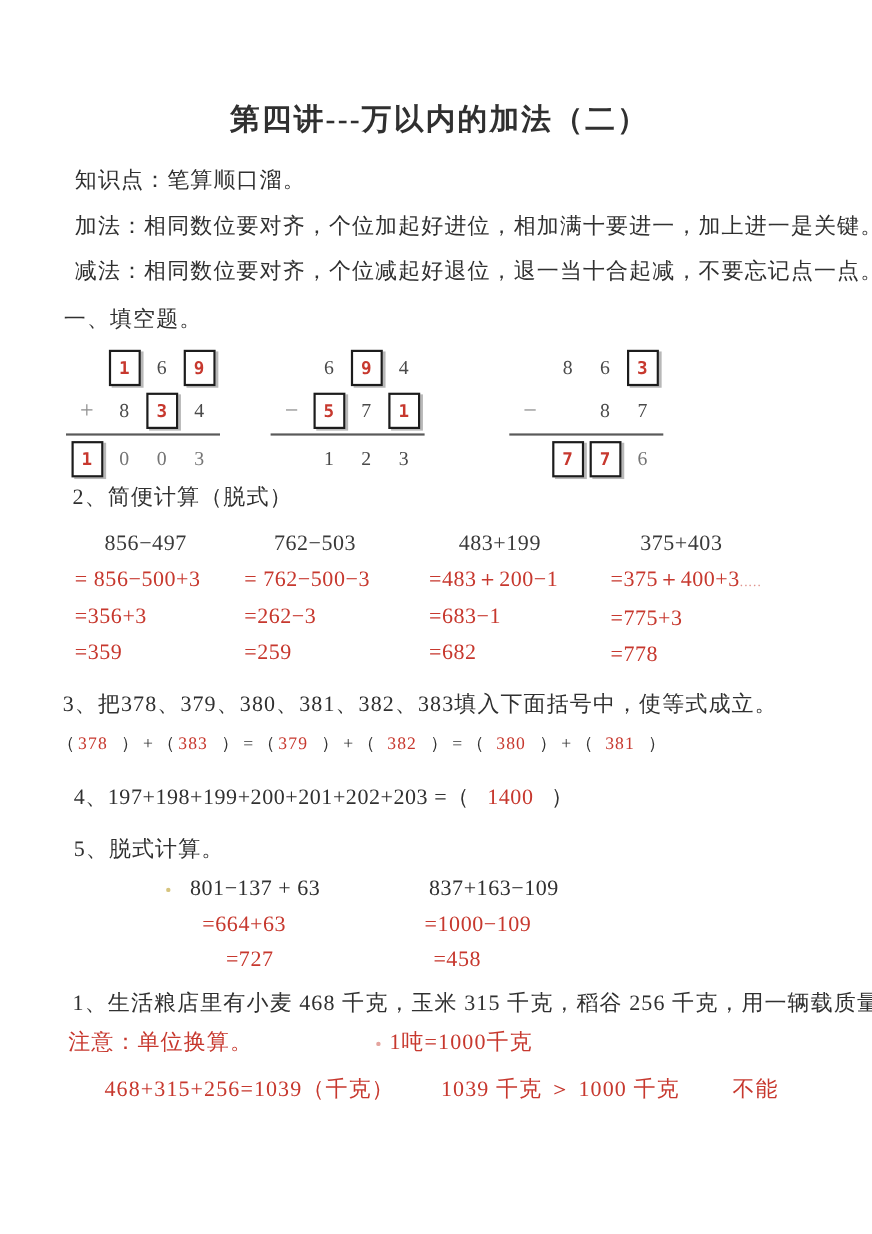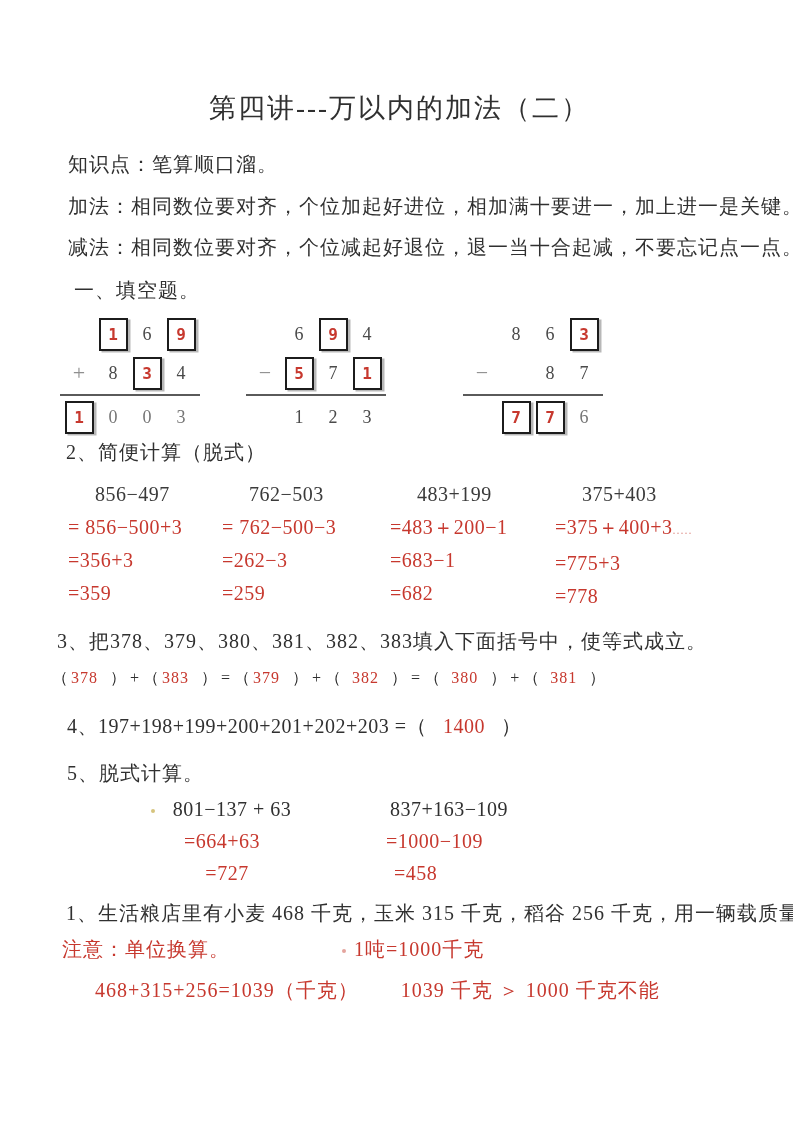--- a/index.html
+++ b/index.html
@@ -15,27 +15,27 @@
     background:#ffffff;
     font-family:"Liberation Serif","DejaVu Serif",serif;
     color:var(--ink);
     overflow:hidden;
   }
   .page{padding:0 50px 0 56px;position:relative;}
   .title{
     margin:88px 0 0 0;
     text-align:center;
     font-size:27px;
-    font-weight:normal;
+    font-weight:bold;
     letter-spacing:2px;
     line-height:40px;
   }
   .bodyline{font-size:20px;letter-spacing:1px;line-height:24px;margin:0;white-space:nowrap;}
   .ml12{margin-left:12px;} .ml11{margin-left:11px;} .ml10{margin-left:10px;}
-  .ml9{margin-left:18px;} .ml6{margin-left:6px;} .ml1{margin-left:1px;} .mlneg{margin-left:-4px;}
+  .ml9{margin-left:2px;} .ml6{margin-left:6px;} .ml1{margin-left:1px;} .mlneg{margin-left:-4px;}
   .mt24{margin-top:24px;} .mt18{margin-top:18px;} .mt17{margin-top:17px;}
   .mt19{margin-top:19px;} .mt22{margin-top:22px;} .mt16{margin-top:16px;}
   .mt12{margin-top:12px;} .mt14{margin-top:14px;align-items:flex-end;} .mt10{margin-top:10px;} .mt8{margin-top:8px;}
 
   
   .vwrap{position:relative;height:118px;margin-top:12px;}
   .vprob{position:absolute;top:0;}
   .vp1{left:6px;} .vp2{left:192px;} .vp3{left:409px;}
   .vrow{display:flex;align-items:center;}
   .vrow.r1{height:40px;} .vrow.r2{height:38px;} .vrow.r3{height:42px;}
@@ -247,16 +247,16 @@
   <p class="bodyline ml10 mt12">1、生活粮店里有小麦 468 千克，玉米 315 千克，稻谷 256 千克，用一辆载质量</p>
 
   <div class="notewrap bodyline mt12">
     <span class="red ml6">注意：单位换算。</span>
     <span class="note-abs"><span class="dot dot-p"></span><span class="red" style="margin-left:8px">1吨=1000千克</span></span>
   </div>
 
   <div class="ansrow mt14">
     <span style="margin-left:39px">468+315+256=1039（千克）</span>
     <span style="margin-left:42px">1039 千克 ＞ 1000 千克</span>
-    <span style="">不能</span>
+    <span style="margin-left:48px">不能</span>
   </div>
 
 </div>
 
 </body></html>

